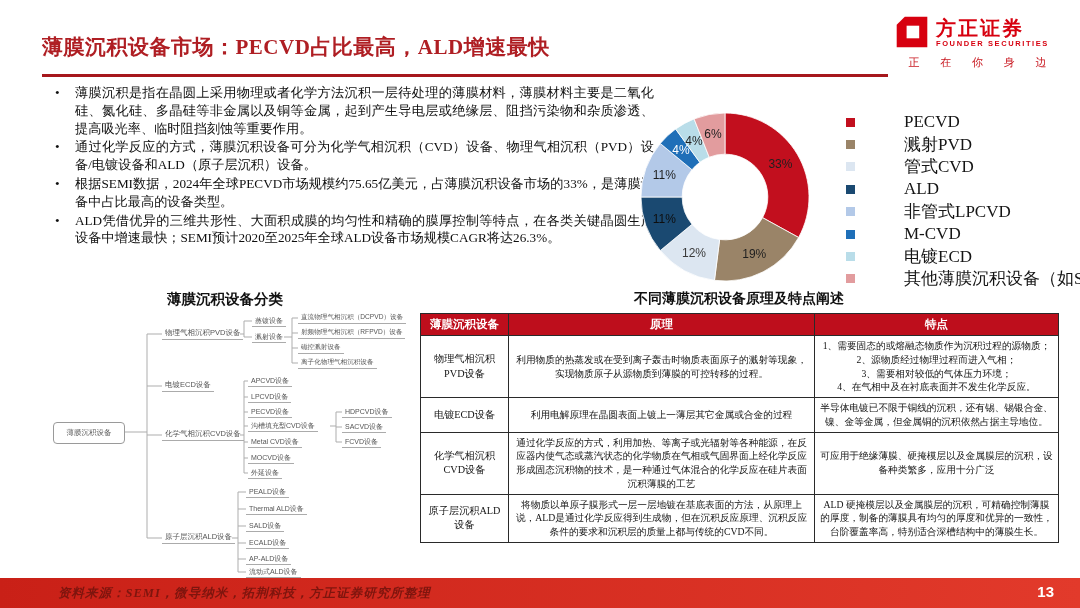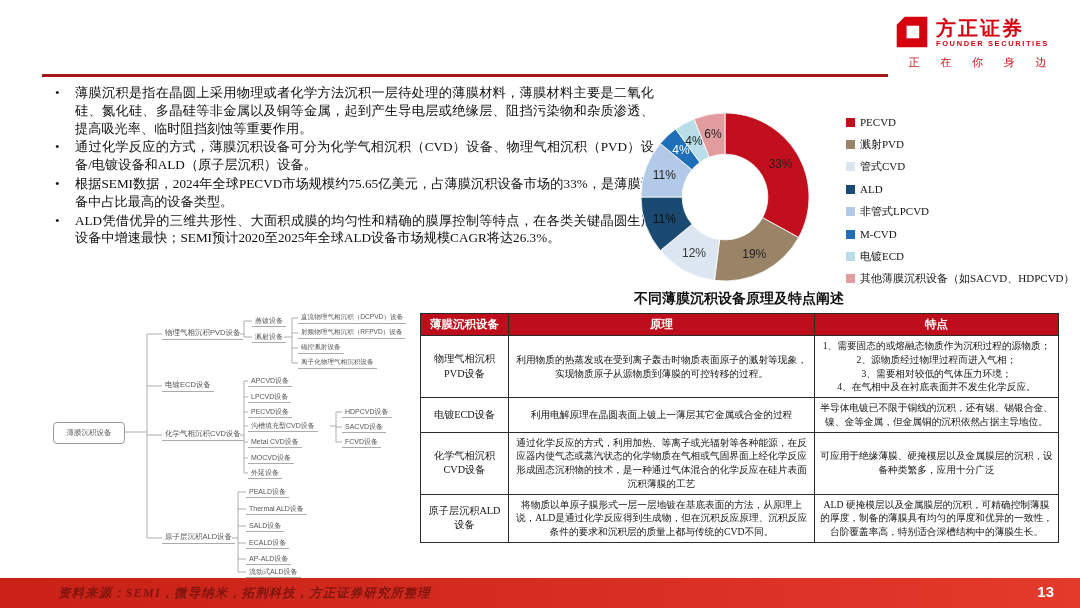--- a/index.html
+++ b/index.html
@@ -28,21 +28,21 @@
   }
   .bullets li::before { content:"•"; position:absolute; left:9px; top:0; }
   
   .chart { position:absolute; left:640px; top:82px; width:438px; height:212px; }
   .chart-title { text-align:center; font-size:14.5px; font-weight:bold; color:#111; line-height:18px; }
   .donut-svg { position:absolute; left:0; top:22px; }
   .donut-svg text { font-family:"Liberation Sans",sans-serif; font-size:12px; }
   .legend { position:absolute; left:206px; top:29px; }
   .legend-item { display:flex; align-items:center; height:22.4px; white-space:nowrap; }
   .legend-swatch { width:9px; height:9px; margin-right:5px; flex:0 0 9px; }
-  .legend-label { font-size:11px; color:#141414; }
+  .legend-label { font-size:17px; color:#141414;margin-left:44px; }
   
   .tree-title { position:absolute; left:100px; top:290px; width:250px; text-align:center; font-weight:bold; font-size:14.5px; color:#111; }
   .tree-root {
     position:absolute; left:53px; top:422px; width:70px; height:20px;
     border:1px solid #9a9a9a; border-radius:4px; background:#fff;
     display:flex; align-items:center; justify-content:center;
     font-size:7.5px; color:#555; font-family:"Liberation Sans",sans-serif;
   }
   .tn {
     position:absolute; font-size:7px; line-height:1.35; color:#555;
@@ -63,20 +63,21 @@
   
   .footer { position:absolute; left:0; top:578px; width:1080px; height:30px; background:linear-gradient(90deg,#C92017,#E23A2B); }
   .source { position:absolute; left:58px; top:585px; font-size:12.5px; font-style:italic; font-weight:bold; color:#7E150E; letter-spacing:1px; }
   .pagenum { position:absolute; right:26px; top:583px; font-size:15px; font-weight:bold; color:#fff; font-family:"Liberation Sans",sans-serif; }
 </style>
 </head>
 <body>
 
 <div id="page">
 
+  <div class="slide-title">薄膜沉积设备市场：PECVD占比最高，ALD增速最快</div>
   <div class="title-rule"></div>
 
   <div class="logo">
     <div class="logo-row">
       <svg class="logo-mark" viewBox="0 0 40 40">
         <path fill="#D7000F" d="M12 3 L37 3 L37 37 L3 37 L3 12 Z"></path>
         <rect x="14" y="13" width="14" height="14" fill="#ffffff"></rect>
       </svg>
       <div class="logo-texts">
         <div class="logo-cn">方正证券</div>
@@ -141,20 +142,21 @@
           <span class="legend-swatch" style="background: rgb(185, 221, 233);"></span>
           <span class="legend-label">电镀ECD</span>
         </div>
         <div class="legend-item">
           <span class="legend-swatch" style="background: rgb(226, 156, 158);"></span>
           <span class="legend-label">其他薄膜沉积设备（如SACVD、HDPCVD）</span>
         </div>
       </div>
   </div>
 
+  <div class="tree-title">薄膜沉积设备分类</div>
 
   <svg class="tree-lines" width="1080" height="608" viewBox="0 0 1080 608">
     <g stroke="#ADADAD" stroke-width="1" fill="none">
       <path d="M123 432 H147 M147 334 V538 M147 334 H162 M147 386 H162 M147 435 H162 M147 538 H162"></path>
       <path d="M240 334 H244 M244 321 V337 M244 321 H252 M244 337 H252"></path>
       <path d="M284 337 H292 M292 318 V363 M292 318 H298 M292 333 H298 M292 348 H298 M292 363 H298"></path>
       <path d="M240 435 H244 M244 381 V473 M244 381 H248 M244 397 H248 M244 412 H248 M244 426 H248 M244 442 H248 M244 458 H248 M244 473 H248"></path>
       <path d="M330 426 H336 M336 412 V442 M336 412 H342 M336 427 H342 M336 442 H342"></path>
       <path d="M232 538 H238 M238 492 V572 M238 492 H246 M238 509 H246 M238 526 H246 M238 543 H246 M238 559 H246 M238 572 H246"></path>
     </g>

